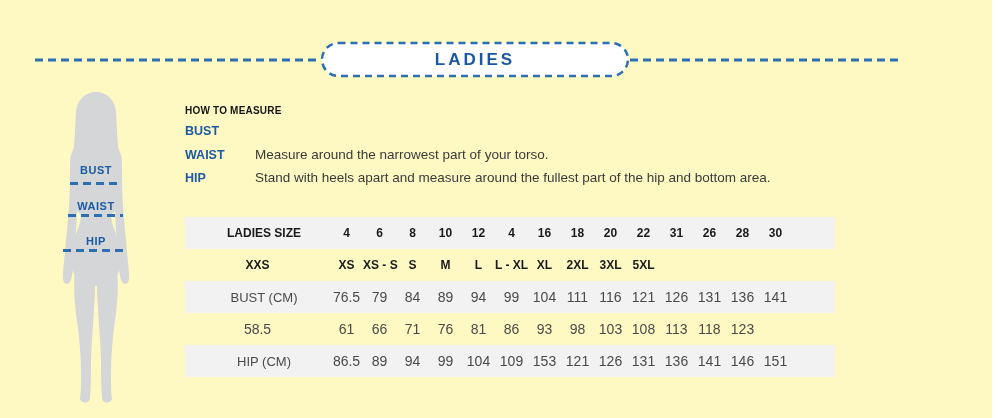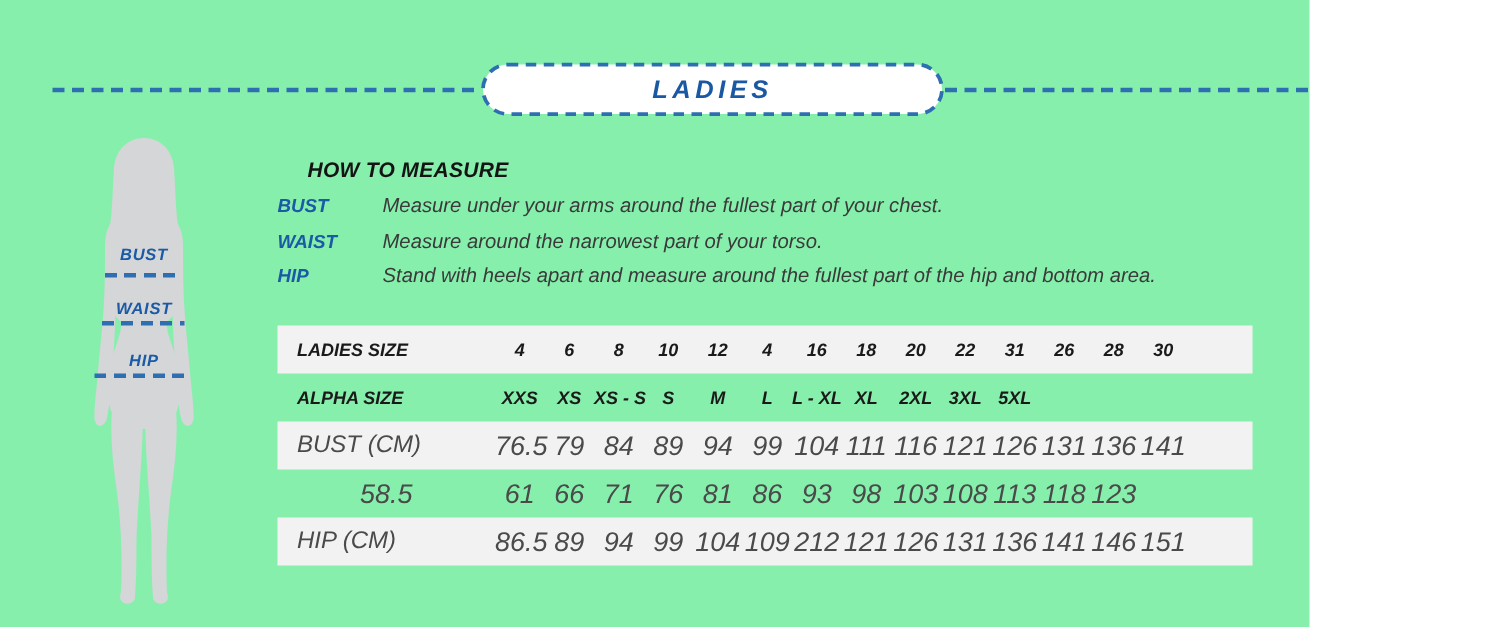--- a/index.html
+++ b/index.html
@@ -1,18 +1,18 @@
 <!DOCTYPE html>
 <html><head>
 <meta charset="utf-8">
 <style>
   html,body{margin:0;padding:0;background:#ffffff;}
   .canvas{
-    position:relative;width:873px;height:418px;background:#86efac;
-    font-family:"Liberation Sans",sans-serif;overflow:hidden;font-style:italic;
+    position:relative;width:992px;height:418px;background:#fef9c3;
+    font-family:"Liberation Sans",sans-serif;overflow:hidden;
   }
 
   
   .header{position:absolute;left:0;top:0;width:1000px;height:85px;}
   .header svg{position:absolute;left:0;top:0;}
   .header-title{
     position:absolute;left:322px;top:43px;width:306px;height:33px;
     display:flex;align-items:center;justify-content:center;
     font-size:17px;font-weight:bold;letter-spacing:3px;color:#1b58a4;
   }
@@ -27,39 +27,39 @@
   .m-line{
     position:absolute;height:3px;
     background:repeating-linear-gradient(to right,#2e6fb2 0 8px,transparent 8px 13px);
   }
   .m-label.bust{top:76px;}  .m-line.bust{left:22px;width:52px;top:94px;}
   .m-label.waist{top:112px;} .m-line.waist{left:20px;width:55px;top:126px;}
   .m-label.hip{top:147px;}   .m-line.hip{left:15px;width:65px;top:161px;}
 
   
   .htm{position:absolute;left:185px;top:105px;width:700px;}
-  .htm-title{font-size:14px;font-weight:bold;color:#141414;letter-spacing:0.2px;margin-left:20px;}
+  .htm-title{font-size:10px;font-weight:bold;color:#141414;letter-spacing:0.2px;}
   .htm-list{margin-top:7px;display:flex;flex-direction:column;gap:5px;}
   .htm-row{display:grid;grid-template-columns:70px 1fr;align-items:baseline;line-height:17.5px;}
   .htm-term{font-size:12.5px;font-weight:bold;color:#1b5aa5;}
   .htm-desc{font-size:13.5px;color:#3a3a3a;}
 
   
   .size-table{position:absolute;left:185px;top:217px;width:650px;}
   .t-row{
     width:650px;height:32px;display:grid;
     grid-template-columns:145px repeat(14,33px);
     align-items:center;box-sizing:border-box;
   }
   .t-row.gray{background:#f2f2f2;}
-  .t-label{padding-left:13px;text-align:left;white-space:nowrap;}
+  .t-label{padding-left:13px;text-align:center;white-space:nowrap;}
   .t-cell{text-align:center;white-space:nowrap;}
   .t-row.hdr .t-label,.t-row.hdr .t-cell{font-size:12px;font-weight:bold;color:#1a1a1a;}
-  .t-row.val .t-label{font-size:16px;color:#4a4a4a;}
-  .t-row.val .t-cell{font-size:18px;color:#4a4a4a;}
+  .t-row.val .t-label{font-size:13px;color:#4a4a4a;}
+  .t-row.val .t-cell{font-size:14px;color:#4a4a4a;}
 </style>
 </head>
 <body>
 
 <div class="canvas">
 
   <div class="header">
     <svg width="1000" height="85" viewBox="0 0 1000 85">
       <line x1="35" y1="60" x2="320" y2="60" stroke="#2e6fb2" stroke-width="3" stroke-dasharray="8 5"></line>
       <line x1="630" y1="60" x2="903" y2="60" stroke="#2e6fb2" stroke-width="3" stroke-dasharray="8 5"></line>
@@ -91,21 +91,20 @@
     <div class="m-line waist"></div>
     <div class="m-label hip">HIP</div>
     <div class="m-line hip"></div>
   </div>
 
   <div class="htm">
     <div class="htm-title">HOW TO MEASURE</div>
     <div class="htm-list">
       <div class="htm-row">
         <span class="htm-term">BUST</span>
-        <span class="htm-desc">Measure under your arms around the fullest part of your chest.</span>
       </div>
       <div class="htm-row">
         <span class="htm-term">WAIST</span>
         <span class="htm-desc">Measure around the narrowest part of your torso.</span>
       </div>
       <div class="htm-row">
         <span class="htm-term">HIP</span>
         <span class="htm-desc">Stand with heels apart and measure around the fullest part of the hip and bottom area.</span>
       </div>
     </div>
@@ -125,21 +124,20 @@
       <div class="t-cell">18</div>
       <div class="t-cell">20</div>
       <div class="t-cell">22</div>
       <div class="t-cell">31</div>
       <div class="t-cell">26</div>
       <div class="t-cell">28</div>
       <div class="t-cell">30</div>
     </div>
 
     <div class="t-row hdr">
-      <div class="t-label">ALPHA SIZE</div>
       <div class="t-cell">XXS</div>
       <div class="t-cell">XS</div>
       <div class="t-cell">XS - S</div>
       <div class="t-cell">S</div>
       <div class="t-cell">M</div>
       <div class="t-cell">L</div>
       <div class="t-cell">L - XL</div>
       <div class="t-cell">XL</div>
       <div class="t-cell">2XL</div>
       <div class="t-cell">3XL</div>
@@ -185,21 +183,21 @@
     </div>
 
     <div class="t-row gray val">
       <div class="t-label">HIP (CM)</div>
       <div class="t-cell">86.5</div>
       <div class="t-cell">89</div>
       <div class="t-cell">94</div>
       <div class="t-cell">99</div>
       <div class="t-cell">104</div>
       <div class="t-cell">109</div>
-      <div class="t-cell">212</div>
+      <div class="t-cell">153</div>
       <div class="t-cell">121</div>
       <div class="t-cell">126</div>
       <div class="t-cell">131</div>
       <div class="t-cell">136</div>
       <div class="t-cell">141</div>
       <div class="t-cell">146</div>
       <div class="t-cell">151</div>
     </div>
 
   </div>

